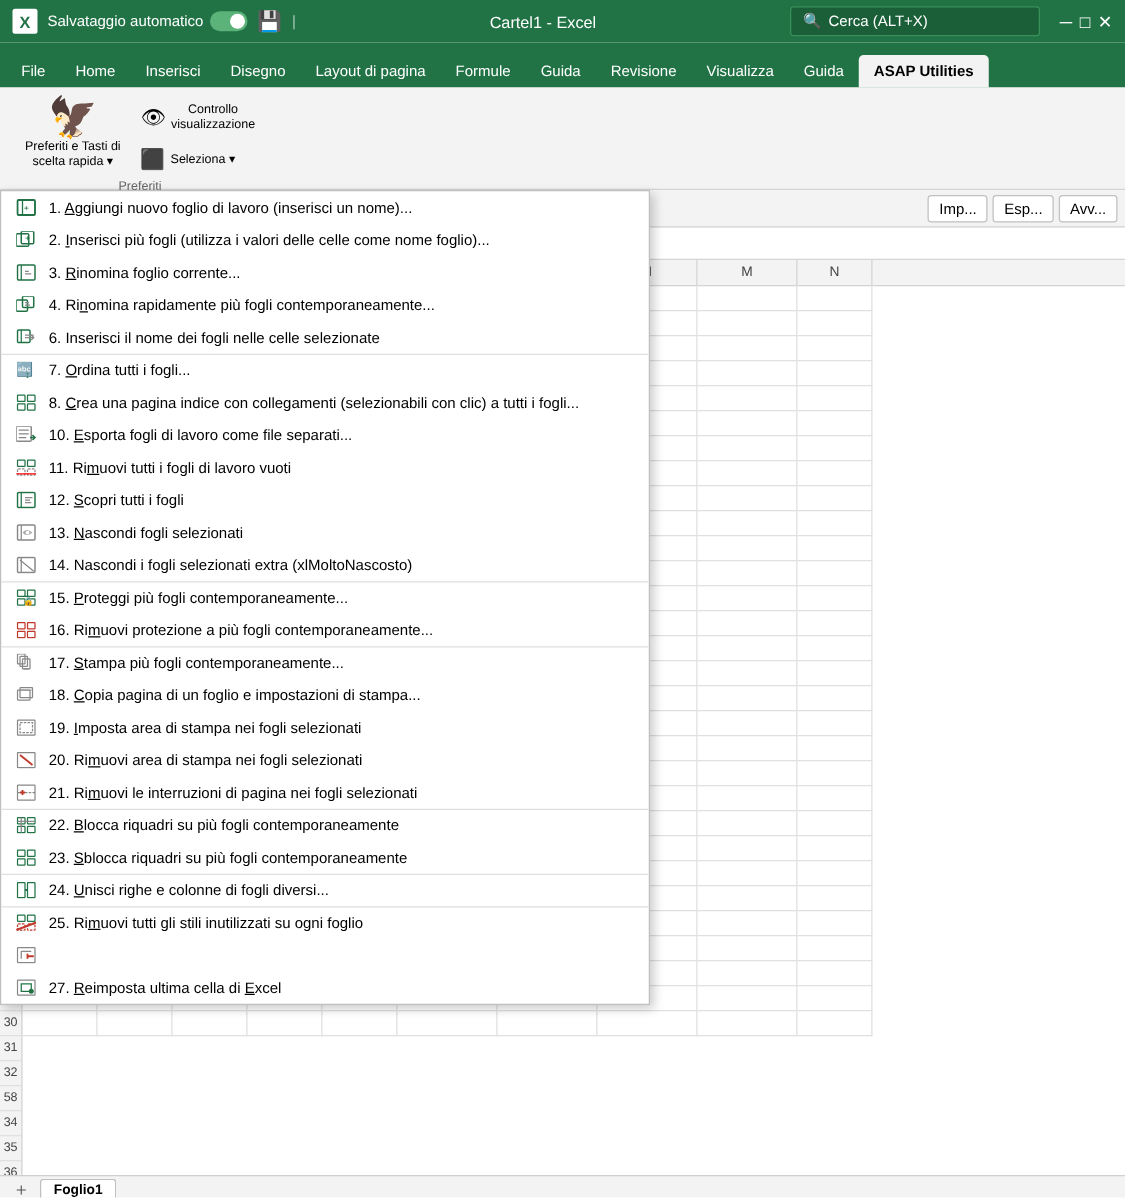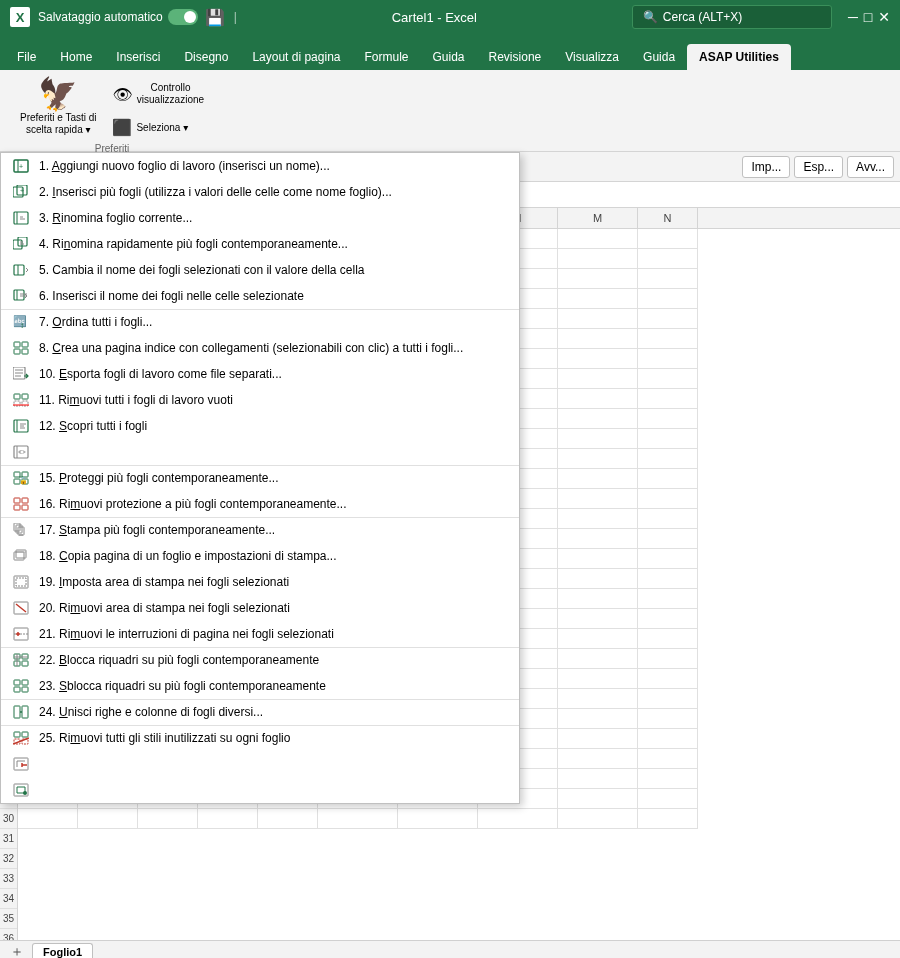--- a/index.html
+++ b/index.html
@@ -325,30 +325,20 @@
       <div class="menu-item-icon">
         <svg width="16" height="14" viewBox="0 0 16 14">
             <rect x="0" y="3" width="9" height="9" rx="1" fill="none" stroke="#217346" stroke-width="1.2"></rect>
             <rect x="5" y="0" width="9" height="9" rx="1" fill="none" stroke="#217346" stroke-width="1.2"></rect>
             <path d="M7 5 L10 5 M7 7 L11 7" stroke="#888" stroke-width="1"></path>
           </svg>
       </div>
       <div class="menu-item-text">4. Ri<u>n</u>omina rapidamente più fogli contemporaneamente...</div>
     </div>
 
-    <div class="menu-item">
-      <div class="menu-item-icon">
-        <svg width="16" height="14" viewBox="0 0 16 14">
-            <rect x="1" y="2" width="10" height="10" rx="1" fill="none" stroke="#217346" stroke-width="1.2"></rect>
-            <path d="M5 2 L5 12" stroke="#217346" stroke-width="1"></path>
-            <path d="M13 5 L15 7 L13 9" stroke="#888" stroke-width="1" fill="none"></path>
-          </svg>
-      </div>
-      <div class="menu-item-text">5. Cambia il nome dei fogli selezionati con il valore della cella</div>
-    </div>
 
     <div class="menu-item">
       <div class="menu-item-icon">
         <svg width="16" height="14" viewBox="0 0 16 14">
             <rect x="1" y="1" width="10" height="10" rx="1" fill="none" stroke="#217346" stroke-width="1.2"></rect>
             <path d="M4 1 L4 11" stroke="#217346" stroke-width="1"></path>
             <path d="M12 5 L14 7 L12 9" stroke="#888" stroke-width="1" fill="none"></path>
             <path d="M7 5 L14 5 M7 7 L14 7" stroke="#888" stroke-width="1"></path>
           </svg>
       </div>
@@ -415,22 +405,33 @@
 
     <div class="menu-item">
       <div class="menu-item-icon">
         <svg width="16" height="14" viewBox="0 0 16 14">
             <rect x="1" y="1" width="14" height="12" rx="1" fill="none" stroke="#888" stroke-width="1.2"></rect>
             <line x1="4" y1="1" x2="4" y2="13" stroke="#888" stroke-width="1"></line>
             <path d="M5 7 Q8 3 13 7 Q8 11 5 7Z" fill="#aaa" stroke="none"></path>
             <circle cx="9" cy="7" r="1.5" fill="white"></circle>
           </svg>
       </div>
-    </div>
-
+      <div class="menu-item-text">13. <u>N</u>ascondi fogli selezionati</div>
+    </div>
+
+    <div class="menu-item">
+      <div class="menu-item-icon">
+        <svg width="16" height="14" viewBox="0 0 16 14">
+            <rect x="1" y="1" width="14" height="12" rx="1" fill="none" stroke="#888" stroke-width="1.2"></rect>
+            <line x1="4" y1="1" x2="4" y2="13" stroke="#888" stroke-width="1"></line>
+            <line x1="3" y1="3" x2="14" y2="12" stroke="#888" stroke-width="1"></line>
+          </svg>
+      </div>
+      <div class="menu-item-text">14. Nascondi i fogli selezionati extra (xlMoltoNascosto)</div>
+    </div>
 
     <div class="menu-item separator-above">
       <div class="menu-item-icon">
         <svg width="16" height="14" viewBox="0 0 16 14">
             <rect x="1" y="1" width="6" height="5" rx="0.5" fill="none" stroke="#217346" stroke-width="1"></rect>
             <rect x="9" y="1" width="6" height="5" rx="0.5" fill="none" stroke="#217346" stroke-width="1"></rect>
             <rect x="1" y="8" width="6" height="5" rx="0.5" fill="none" stroke="#217346" stroke-width="1"></rect>
             <rect x="9" y="8" width="6" height="5" rx="0.5" fill="none" stroke="#217346" stroke-width="1"></rect>
             <path d="M6 6 L10 6" stroke="#217346" stroke-width="1"></path>
             <text x="6" y="12" font-size="7" fill="#217346">🔒</text>
@@ -568,20 +569,21 @@
     </div>
 
     <div class="menu-item">
       <div class="menu-item-icon">
         <svg width="16" height="14" viewBox="0 0 16 14">
             <rect x="1" y="1" width="14" height="12" rx="0.5" fill="none" stroke="#888" stroke-width="1"></rect>
             <path d="M4 10 L4 4 L12 4 L12 10 L4 10 Z" fill="none" stroke="#217346" stroke-width="1"></path>
             <circle cx="12" cy="10" r="2" fill="#217346"></circle>
           </svg>
       </div>
+      <div class="menu-item-text">27. <u>R</u>eimposta ultima cella di <u>E</u>xcel</div>
     </div>
 
   </div>
 
 </div>
 
 <div class="formula-bar">
   <input class="cell-ref" value="A1" readonly="" style="border: 1px solid rgb(212, 212, 212); font-size: 12px; text-align: center; outline: none;">
   <span style="color:#aaa;font-size:14px;">✕</span>
   <span style="color:#aaa;font-size:14px;">✓</span>
@@ -633,21 +635,21 @@
         <div class="row-num">23</div>
         <div class="row-num">24</div>
         <div class="row-num">25</div>
         <div class="row-num">26</div>
         <div class="row-num">27</div>
         <div class="row-num">28</div>
         <div class="row-num">29</div>
         <div class="row-num">30</div>
         <div class="row-num">31</div>
         <div class="row-num">32</div>
-        <div class="row-num">33</div>
+        <div class="row-num">58</div>
         <div class="row-num">34</div>
         <div class="row-num">35</div>
         <div class="row-num">36</div>
       </div>
       <div class="grid-cols">
 
         <div class="grid-row">
           <div class="grid-cell active-cell" style="width:60px;"></div>
           <div class="grid-cell" style="width:60px;"></div>
           <div class="grid-cell" style="width:60px;"></div>

